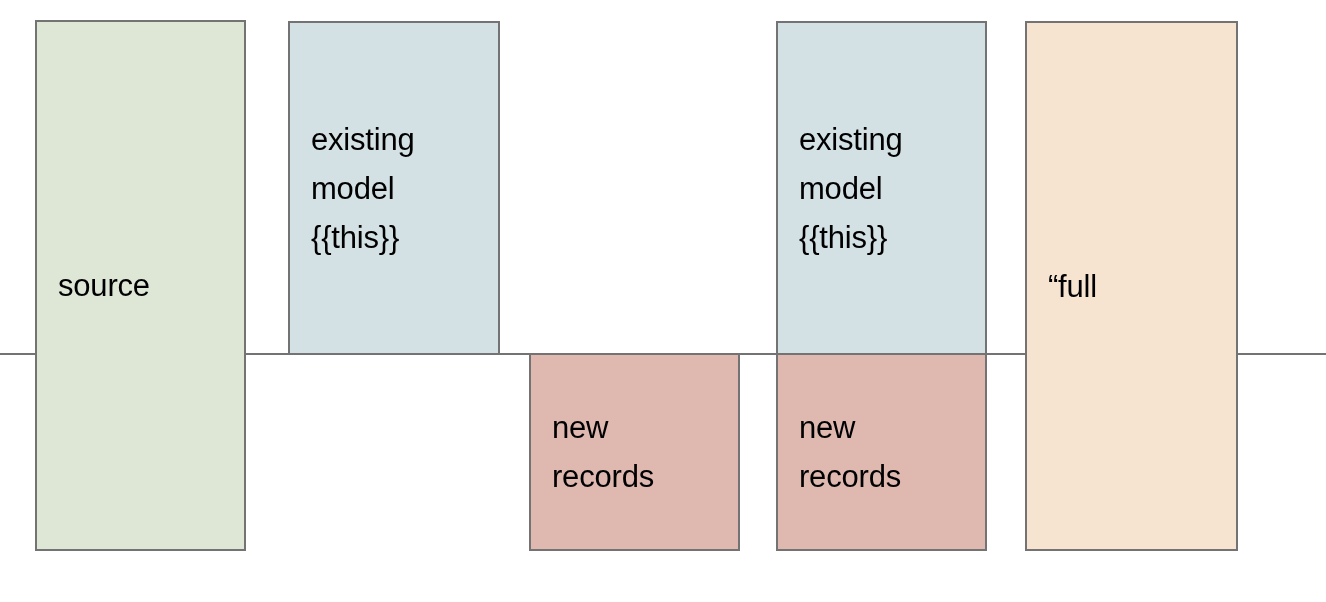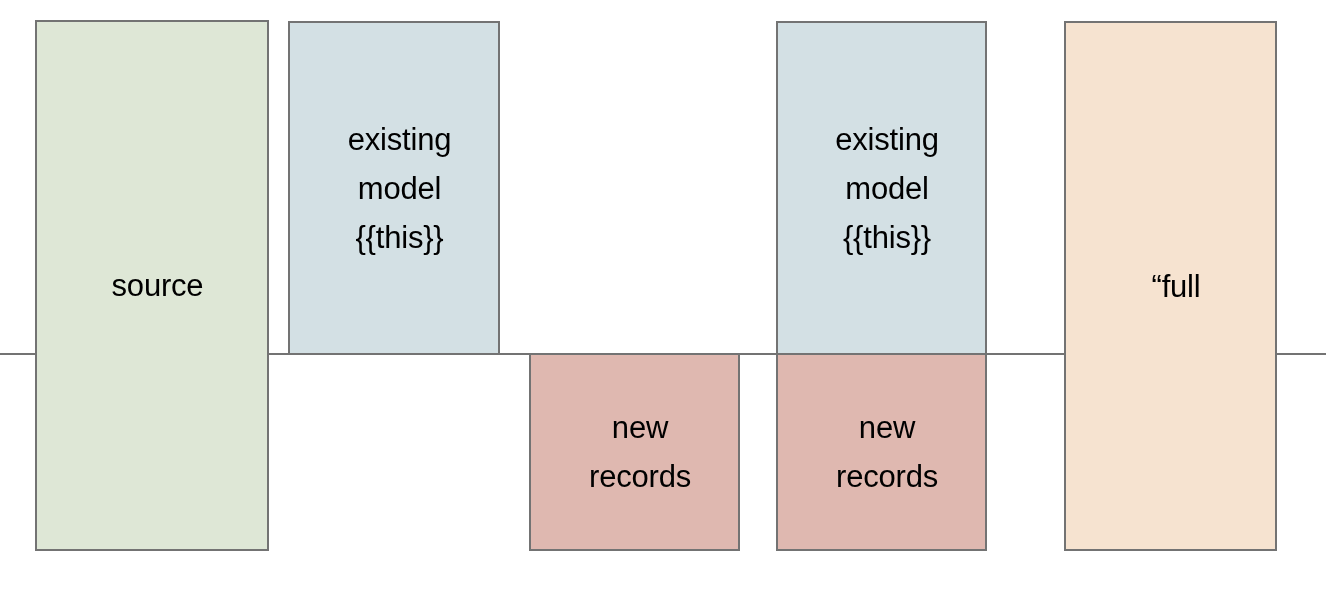--- a/index.html
+++ b/index.html
@@ -22,38 +22,38 @@
     height: 0;
     border-top: 2px solid #737373;
   }
   .box {
     position: absolute;
     box-sizing: border-box;
     border: 2px solid #737373;
     display: flex;
     flex-direction: column;
     justify-content: center;
-    align-items: center;
+    align-items: flex-start;
     padding-left: 21px;
     padding-right: 10px;
   }
   .box .line {
     font-size: 31px;
     line-height: 49px;
     color: #000000;
     white-space: pre;
     letter-spacing: -0.2px;
   }
   
-  #box-source      { left: 35px;   top: 20px;  width: 234px; height: 531px; background: #dee7d6; }
+  #box-source      { left: 35px;   top: 20px;  width: 211px; height: 531px; background: #dee7d6; }
   #box-existing-1  { left: 288px;  top: 21px;  width: 212px; height: 334px; background: #d3e0e4; }
   #box-new-1       { left: 529px;  top: 353px; width: 211px; height: 198px; background: #dfb8b0; }
   #box-existing-2  { left: 776px;  top: 21px;  width: 211px; height: 334px; background: #d3e0e4; }
   #box-new-2       { left: 776px;  top: 353px; width: 211px; height: 198px; background: #dfb8b0; }
-  #box-full-refresh{ left: 1064px; top: 21px;  width: 213px; height: 530px; background: #f6e3d0; }
+  #box-full-refresh{ left: 1025px; top: 21px;  width: 213px; height: 530px; background: #f6e3d0; }
 
   #baseline-main   { top: 353px; }
 </style>
 </head>
 <body>
 
 <div id="canvas">
 
   <div class="baseline" id="baseline-main"></div>
 

